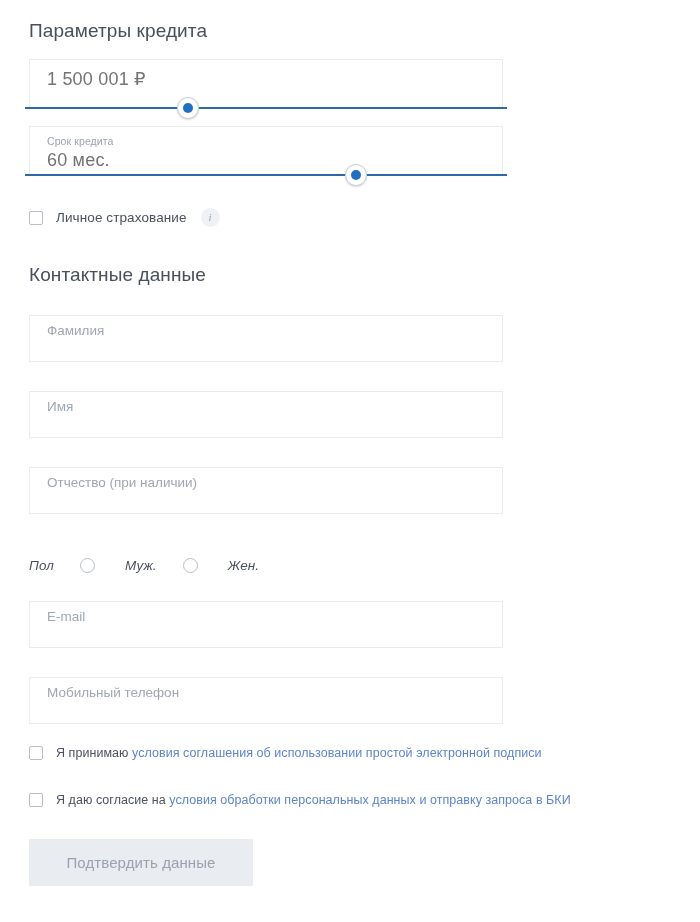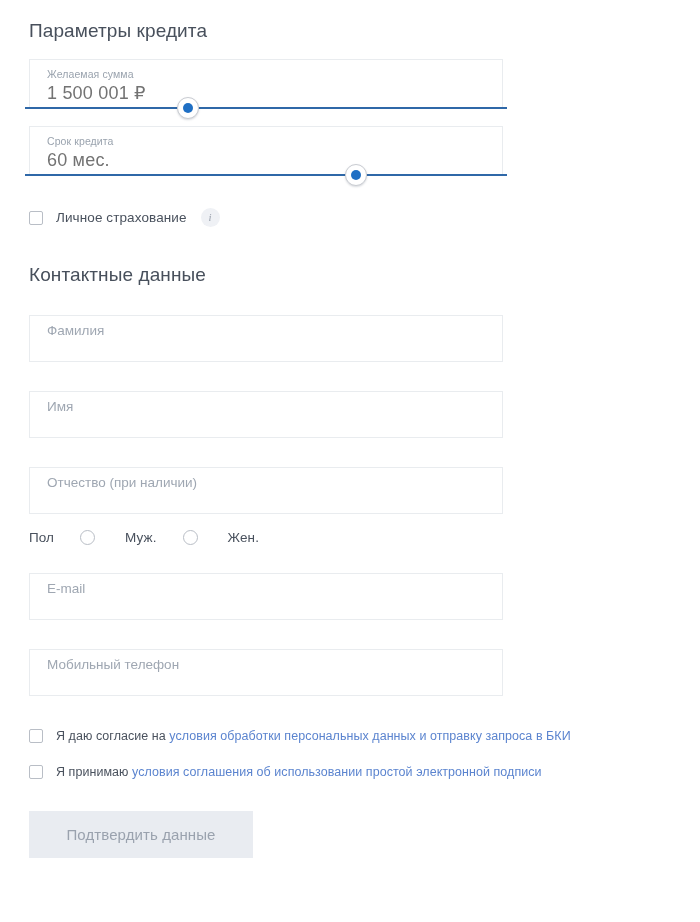--- a/index.html
+++ b/index.html
@@ -162,21 +162,22 @@
   .text-input::placeholder {
     color: #9fa7b2;
     opacity: 1;
   }
   .field-gap { margin-top: 29px; }
 
   
   .gender-row {
     display: flex;
     align-items: center;
-    margin-top: 16px;
+    margin-top: 44px;
+    font-style: italic;
   }
   .gender-legend {
     font-size: 13.5px;
     color: #49515d;
     letter-spacing: 0.1px;
   }
   .radio-opt {
     display: flex;
     align-items: center;
     margin-left: 26px;
@@ -233,21 +234,20 @@
 <body>
 
 <div class="page">
 
   
   <h2 class="section-title" id="loan-params-title">Параметры кредита</h2>
 
   
   <div class="slider-field">
     <div class="slider-box">
-      <div class="slider-caption">Желаемая сумма</div>
       <div class="slider-value">1 500 001 ₽</div>
     </div>
     <div class="slider-track-wrap">
       <div class="slider-track"></div>
       <div class="slider-thumb" id="amount-thumb" style="left: 152px;"></div>
     </div>
   </div>
 
   
   <div class="slider-field">
@@ -288,26 +288,26 @@
       <span class="radio-circle"></span>
       <span class="radio-label">Жен.</span>
     </span>
   </div>
 
   <input class="text-input" type="email" style="margin-top: 28px;" placeholder="E-mail">
 
   <input class="text-input field-gap" type="tel" placeholder="Мобильный телефон" style="">
 
   
+  <div class="consent-row" id="consent-signature-row">
+    <span class="cb-square"></span>
+    <span class="consent-text"><span>Я принимаю </span><span class="consent-link">условия соглашения об использовании простой электронной подписи</span></span>
+  </div>
+
   <div class="consent-row" id="consent-personal-row">
     <span class="cb-square"></span>
     <span class="consent-text"><span>Я даю согласие на </span><span class="consent-link">условия обработки персональных данных и отправку запроса в БКИ</span></span>
   </div>
 
-  <div class="consent-row" id="consent-signature-row">
-    <span class="cb-square"></span>
-    <span class="consent-text"><span>Я принимаю </span><span class="consent-link">условия соглашения об использовании простой электронной подписи</span></span>
-  </div>
-
   
   <button class="submit-btn" disabled="">Подтвердить данные</button>
 
 </div>
 
 </body></html>

